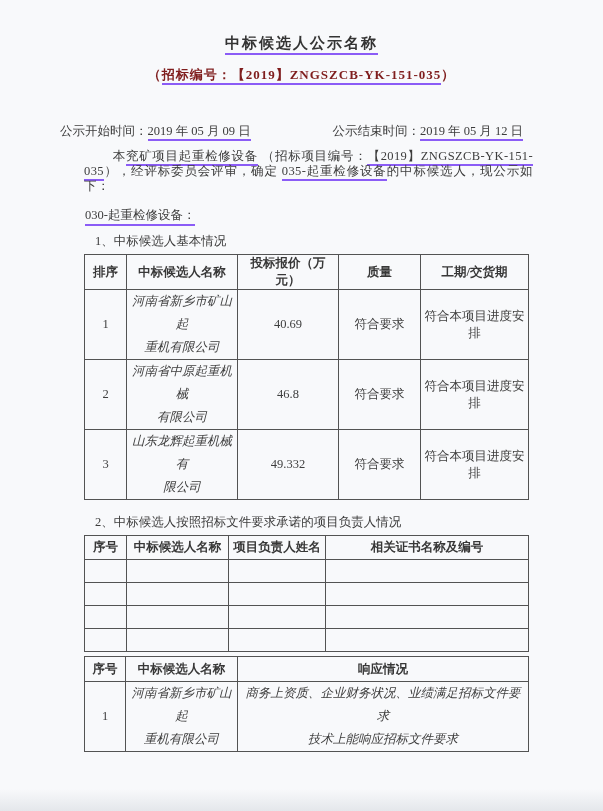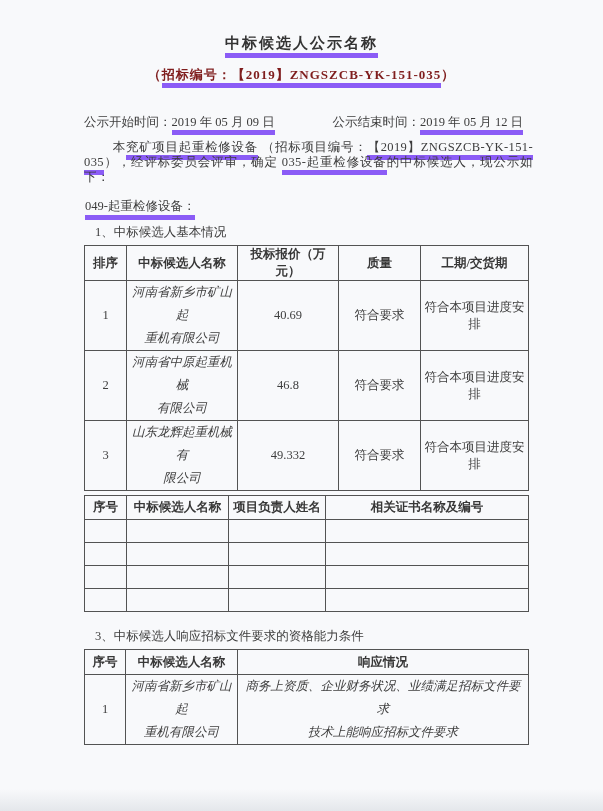--- a/index.html
+++ b/index.html
@@ -4,38 +4,38 @@
 <style>
   html, body {
     margin: 0; padding: 0;
     width: 603px; height: 811px;
     overflow: hidden;
     background: #f7f8fa;
     font-family: "Liberation Serif", "DejaVu Serif", serif;
     color: #3c3c3c;
   }
   .page { position: relative; width: 603px; height: 811px; background: #f8f9fb; }
-  .u { border-bottom: 5px solid #8b5cf6; padding-bottom: 1px; }
+  .u { border-bottom: 2px solid #8b5cf6; padding-bottom: 1px; }
 
   .title {
     margin: 0; padding-top: 34px;
     text-align: center;
     font-size: 15px; font-weight: bold; letter-spacing: 2px;
     color: #343434;
   }
   .title .u { padding-bottom: 2px; }
   .subtitle {
     margin-top: 13px;
     text-align: center;
     font-size: 13px; font-weight: bold; letter-spacing: 1px;
     color: #7f1d1d;
   }
   .times {
-    margin-top: 30px;
-    padding-left: 84px; padding-right: 80px;
+    margin-top: 39px;
+    padding-left: 60px; padding-right: 80px;
     display: flex;
     font-size: 12.5px;
   }
   .times .end { margin-left: auto; }
 
   .intro {
     margin: 9px 70px 0 84px;
     font-size: 12.5px;
     line-height: 15px;
     text-indent: 2.3em;
@@ -102,21 +102,21 @@
   <div class="subtitle"><span>（</span><span class="u">招标编号：【2019】ZNGSZCB-YK-151-035</span><span>）</span></div>
 
   <div class="times">
     <span><span>公示开始时间：</span><span class="u">2019 年 05 月 09 日</span></span>
     <span class="end"><span>公示结束时间：</span><span class="u">2019 年 05 月 12 日</span></span>
   </div>
 
   <p class="intro"><span>本</span><span class="u">兖矿项目起重检修设备</span><span> （招标项目编号：</span><span class="u">【2019】ZNGSZCB-YK-151-035</span><span>），经评标委员会评审，确定 </span><span class="u">035-起重检修设备</span><span>的中标候选人，现公示如下：</span></p>
 
 
-  <div class="subheading"><span class="u">049-起重检修设备：</span></div>
+  <div class="subheading"><span class="u">030-起重检修设备：</span></div>
 
   <div class="tbl-title">1、中标候选人基本情况</div>
 
   <table class="t1">
     <colgroup>
         <col style="width:42px">
         <col style="width:111px">
         <col style="width:101px">
         <col style="width:82px">
         <col style="width:108px">
@@ -149,20 +149,21 @@
       <td>3</td>
       <td class="pre">山东龙辉起重机械有
 限公司</td>
       <td>49.332</td>
       <td>符合要求</td>
       <td>符合本项目进度安排</td>
     </tr>
   </tbody>
     </table>
 
+  <div class="tbl-title gap2">2、中标候选人按照招标文件要求承诺的项目负责人情况</div>
 
   <table class="t2">
     <colgroup>
         <col style="width:42px">
         <col style="width:102px">
         <col style="width:97px">
         <col style="width:203px">
       </colgroup>
     <tbody>
         <tr>
@@ -191,21 +192,20 @@
     </tr>
     <tr>
       <td class="empty"></td>
       <td class="empty"></td>
       <td class="empty"></td>
       <td class="empty"></td>
     </tr>
   </tbody>
     </table>
 
-  <div class="tbl-title gap3">3、中标候选人响应招标文件要求的资格能力条件</div>
 
   <table class="t3">
     <colgroup>
         <col style="width:41px">
         <col style="width:112px">
         <col style="width:291px">
       </colgroup>
     <tbody>
         <tr>
       <th>序号</th>

